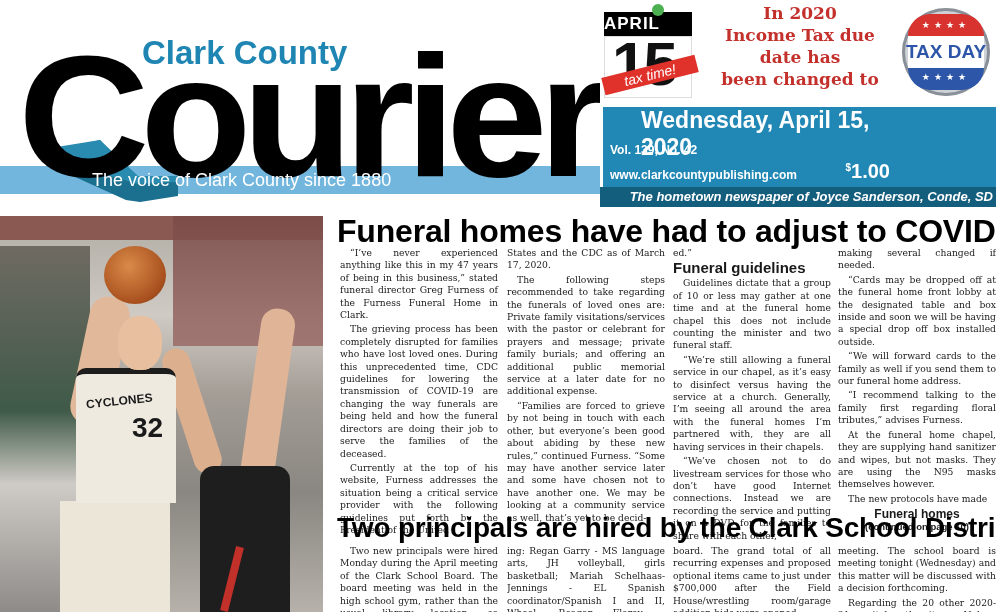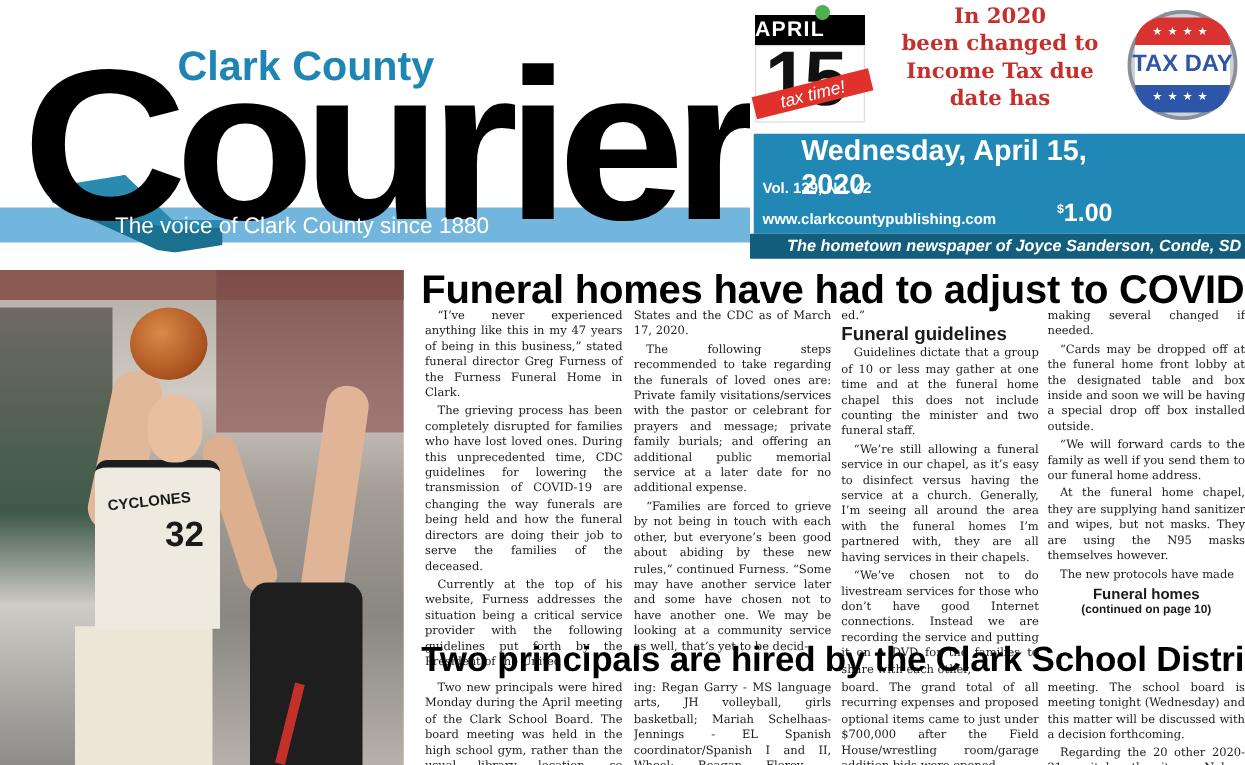--- a/index.html
+++ b/index.html
@@ -95,22 +95,22 @@
   <div class="promo">
     <div class="cal">
       <div class="cal-body"></div>
       <div class="cal-head">APRIL</div>
       <div class="cal-pin"></div>
       <div class="cal-num">15</div>
       <div class="cal-ribbon">tax time!</div>
     </div>
     <div class="promo-text">
       <div>In 2020</div>
+      <div>Income Tax due date has</div>
       <div>been changed to</div>
-      <div>Income Tax due date has</div>
     </div>
     <div class="promo-date">July 15</div>
     <div class="badge">
       <div class="badge-top"></div>
       <div class="badge-mid"></div>
       <div class="badge-bot"></div>
       <div class="badge-stars" style="top:12px;">★★★★</div>
       <div class="badge-text">TAX DAY</div>
       <div class="badge-stars" style="top:64px;">★★★★</div>
     </div>
@@ -157,20 +157,21 @@
     <p class="noindent">ed.”</p>
     <p class="subhead">Funeral guidelines</p>
     <p>Guidelines dictate that a group of 10 or less may gather at one time and at the funeral home chapel this does not include counting the minister and two funeral staff.</p>
     <p>“We’re still allowing a funeral service in our chapel, as it’s easy to disinfect versus having the service at a church. Generally, I’m seeing all around the area with the funeral homes I’m partnered with, they are all having services in their chapels.</p>
     <p>“We’ve chosen not to do livestream services for those who don’t have good Internet connections. Instead we are recording the service and putting it on a DVD for the families to share with each other,</p>
   </div>
   <div class="col a1c4">
     <p class="noindent">making several changed if needed.</p>
     <p>“Cards may be dropped off at the funeral home front lobby at the designated table and box inside and soon we will be having a special drop off box installed outside.</p>
     <p>“We will forward cards to the family as well if you send them to our funeral home address.</p>
+    <p>“I recommend talking to the family first regarding floral tributes,” advises Furness.</p>
     <p>At the funeral home chapel, they are supplying hand sanitizer and wipes, but not masks. They are using the N95 masks themselves however.</p>
     <p>The new protocols have made</p>
     <p class="jump">
       <span class="jump-title">Funeral homes</span>
       <span class="jump-sub">(continued on page 10)</span>
     </p>
   </div>
 </article>
 
 <article>

